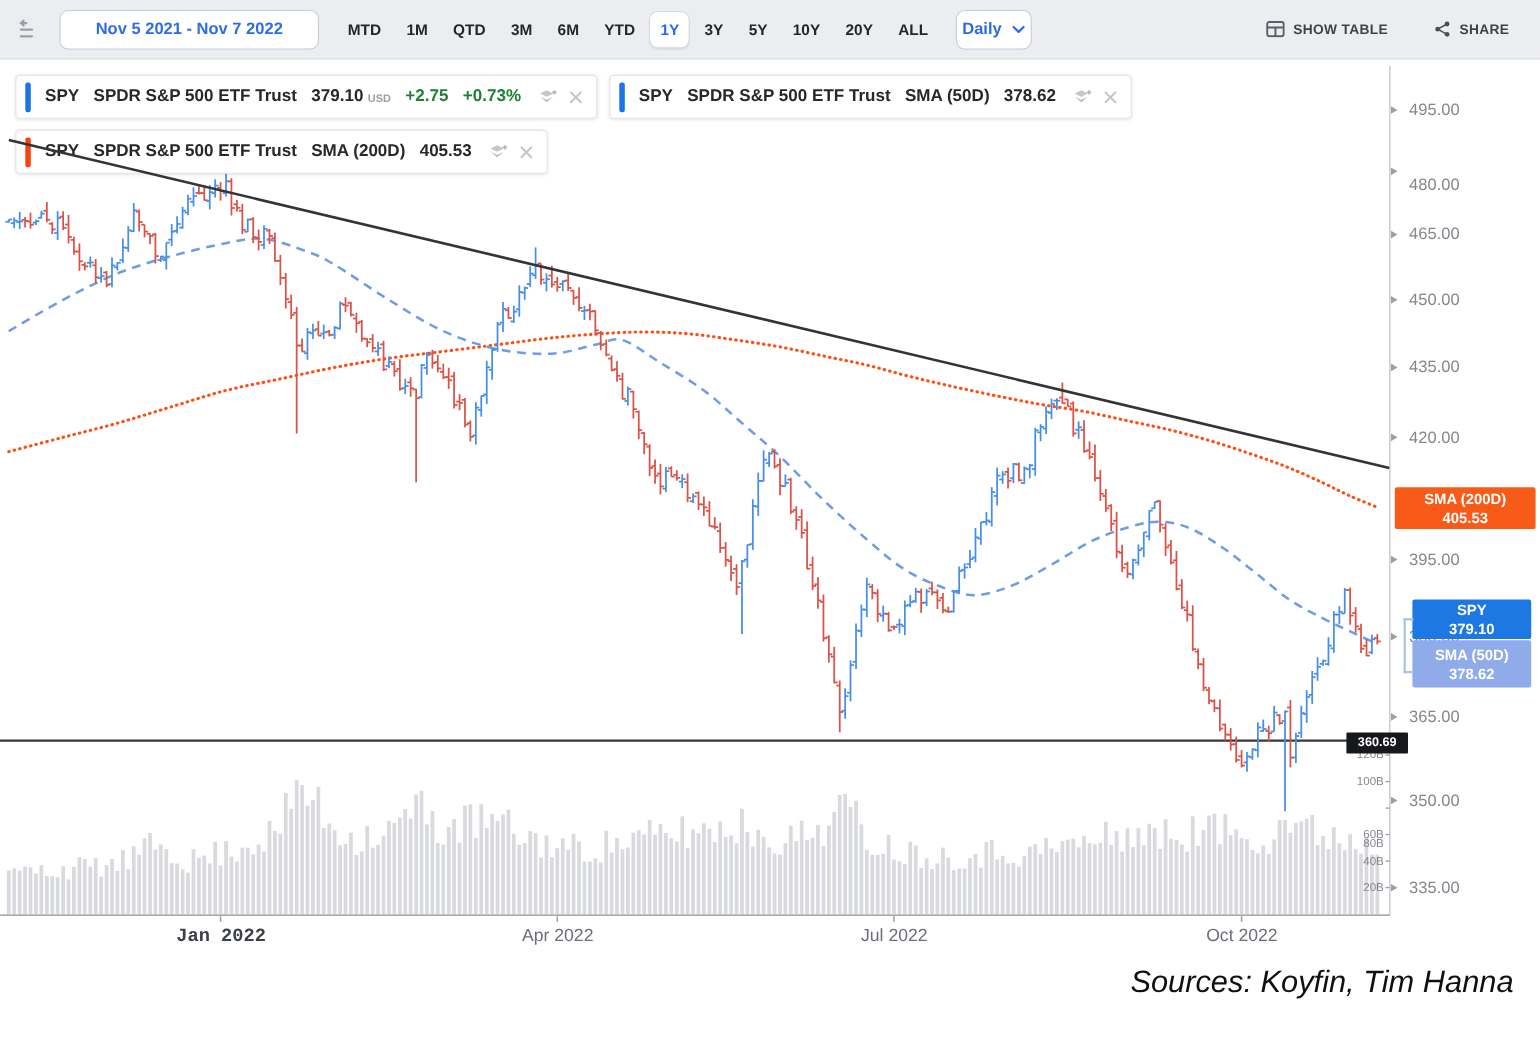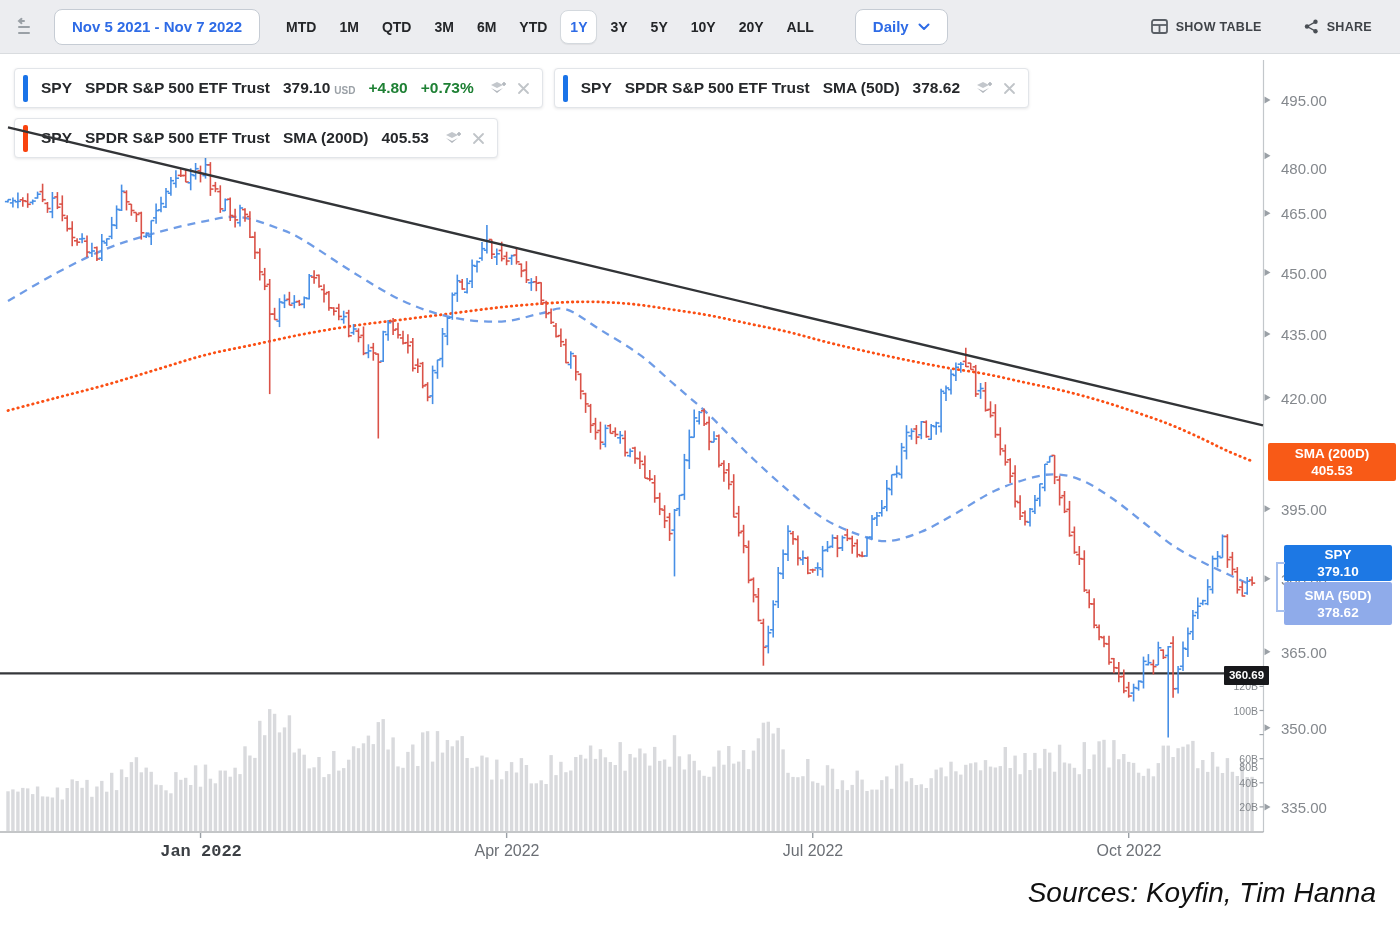--- a/index.html
+++ b/index.html
@@ -3,28 +3,28 @@
 <meta charset="utf-8">
 <style>
   html,body{margin:0;padding:0;background:#fff}
   .stage{position:relative;width:1400px;height:945px;background:#ffffff;overflow:hidden;
          font-family:"Liberation Sans",sans-serif;-webkit-font-smoothing:antialiased}
   
   .toolbar{position:absolute;left:0;top:0;width:1400px;height:54px;background:#ecedf0;
            border-bottom:1px solid #d9dcdf;display:flex;align-items:center;gap:12px;
            padding:0 22px 0 14px;box-sizing:border-box;z-index:6}
   .collapse-btn{width:28px;height:28px;border:0;background:none;padding:0;cursor:pointer;display:flex;align-items:center;justify-content:center}
-  .date-box{height:36px;padding:0 17px;background:#fff;border:1px solid #c6ccd4;border-radius:8px;
+  .date-box{height:36px;padding:0 32px;background:#fff;border:1px solid #c6ccd4;border-radius:8px;
             color:#2e6be6;font-weight:700;font-size:15px;font-family:inherit;cursor:pointer;white-space:nowrap}
   .periods{display:flex;align-items:center;gap:3px;margin-left:4px}
   .pbtn{border:1px solid transparent;background:transparent;font-family:Liberation Sans, sans-serif;font-weight:700;
         font-size:14px;color:#242629;padding:8px 9px;border-radius:8px;cursor:pointer}
   .pbtn.active{background:#fff;border:1px solid #d4d9de;color:#2e6be6;box-shadow:0 1px 1px rgba(0,0,0,.06)}
   .freq-btn{display:flex;align-items:center;gap:9px;height:36px;background:#fff;border:1px solid #c6ccd4;
-            border-radius:8px;color:#2e6be6;font-weight:700;font-size:15px;padding:0 17px;margin-left:19px;
+            border-radius:8px;color:#2e6be6;font-weight:700;font-size:15px;padding:0 5px;margin-left:3px;
             font-family:inherit;cursor:pointer}
   .toolbar-right{margin-left:auto;display:flex;align-items:center;gap:30px}
   .tr-btn{display:flex;align-items:center;gap:8px;background:none;border:0;font-family:inherit;
           font-weight:700;font-size:12.5px;color:#3f4348;letter-spacing:.3px;cursor:pointer}
   
   .chip-row{position:absolute;left:14px;display:flex;gap:11px;z-index:3}
   .row1{top:68px}.row2{top:118px}
   .chip{display:flex;align-items:center;gap:13px;height:40px;background:#fff;border:1px solid #e2e5e9;
         border-radius:4px;box-shadow:0 1px 3px rgba(60,64,67,.13);padding:0 12px 0 8px;box-sizing:border-box}
   .cbar{width:5px;height:27px;border-radius:2px;flex:none}
@@ -40,21 +40,21 @@
   .vlabel{color:#84888d;font-size:10.5px;transform:translateY(-50%);right:142px;text-align:right}
   .mlabel{color:#6b6f75;font-size:16px;transform:translateX(-50%)}
   .mlabel.bold{color:#3c4045;font-weight:700;font-size:17px}
   #overlay-svg{position:absolute;left:0;top:0;z-index:4;pointer-events:none}
   
   .tag{position:absolute;z-index:5;color:#fff;font-weight:700;text-align:center;display:flex;
        flex-direction:column;justify-content:center;line-height:17px;font-size:13.5px;border-radius:2px}
   .tag-sma200{left:1268px;top:443px;width:128px;height:38px}
   .tag-spy{left:1284px;top:545px;width:108px;height:36px}
   .tag-sma50{left:1284px;top:582px;width:108px;height:43px}
-  .tag-support{left:1224px;top:666px;width:45px;height:19px;font-size:11.5px;line-height:19px;border-radius:1px;display:block}
+  .tag-support{left:1224px;top:666px;width:56px;height:19px;font-size:11.5px;line-height:19px;border-radius:1px;display:block}
   .bracket{position:absolute;left:1276px;top:562px;width:7px;height:46px;z-index:5;
            border-left:2px solid #a6c0ef;border-top:2px solid #a6c0ef;border-bottom:2px solid #a6c0ef}
   
   .sources{position:absolute;right:24px;top:877px;font-style:italic;font-size:28px;color:#101010;z-index:2}
 </style>
 </head>
 <body>
 
 <div class="stage">
 
@@ -1177,21 +1177,21 @@
       <div class="mlabel" style="left: 1129px; top: 842px;">Oct 2022</div>
     </div>
 
   <div class="chip-row row1">
     <div class="chip">
       <span class="cbar" style="background:#1a73e8"></span>
       <span class="t">SPY</span>
       <span class="t">SPDR S&amp;P 500 ETF Trust</span>
       <span class="t">379.10</span>
       <span class="unit">USD</span>
-      <span class="t pos">+4.80</span>
+      <span class="t pos">+2.75</span>
       <span class="t pos">+0.73%</span>
       <span class="chip-icons">
         <svg width="18" height="16" viewBox="0 0 18 16">
           <path d="M8 2 L14 5 L8 8 L2 5 Z" fill="#c3c7cc"></path>
             <path d="M2 8 L8 11 L14 8 L8 13 Z" fill="#b2b7bd"></path>
           <line x1="15" y1="2" x2="15" y2="6" stroke="#b2b7bd" stroke-width="1.6"></line>
             <line x1="13" y1="4" x2="17" y2="4" stroke="#b2b7bd" stroke-width="1.6"></line>
         </svg>
         <svg width="13" height="13" viewBox="0 0 13 13">
           <path d="M2 2 L11 11 M11 2 L2 11" stroke="#c0c4c8" stroke-width="1.8" stroke-linecap="round"></path>

